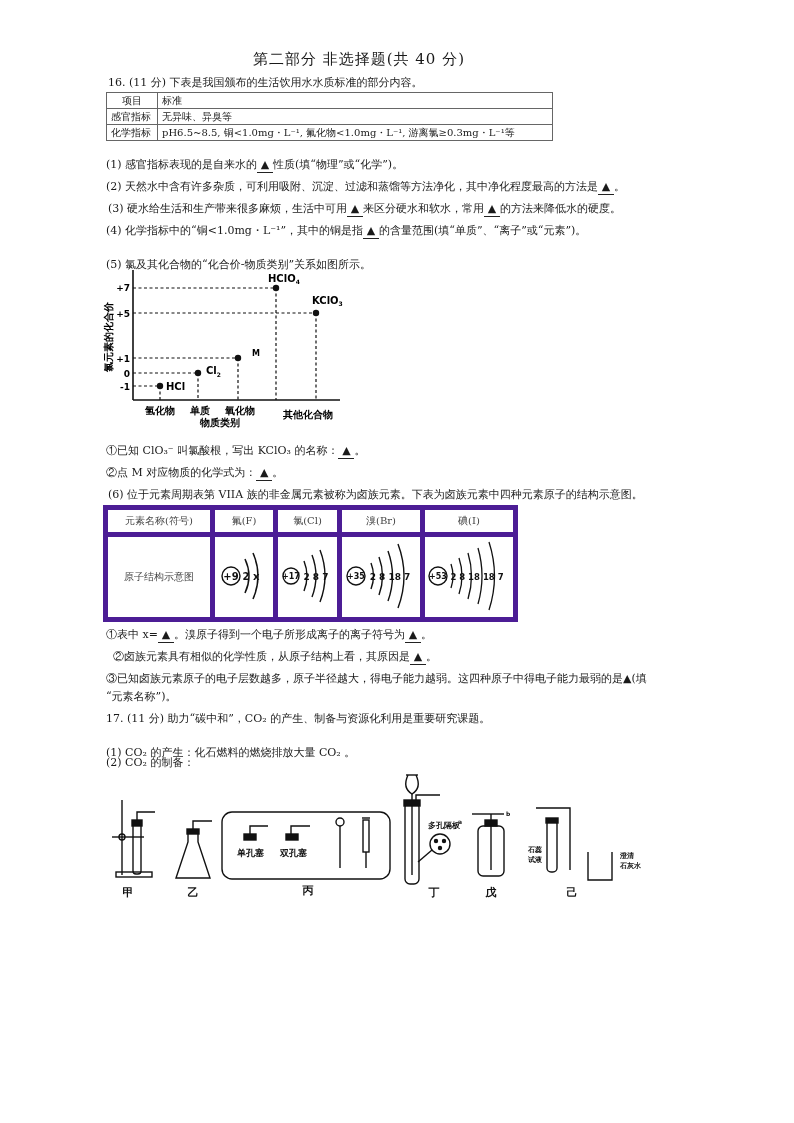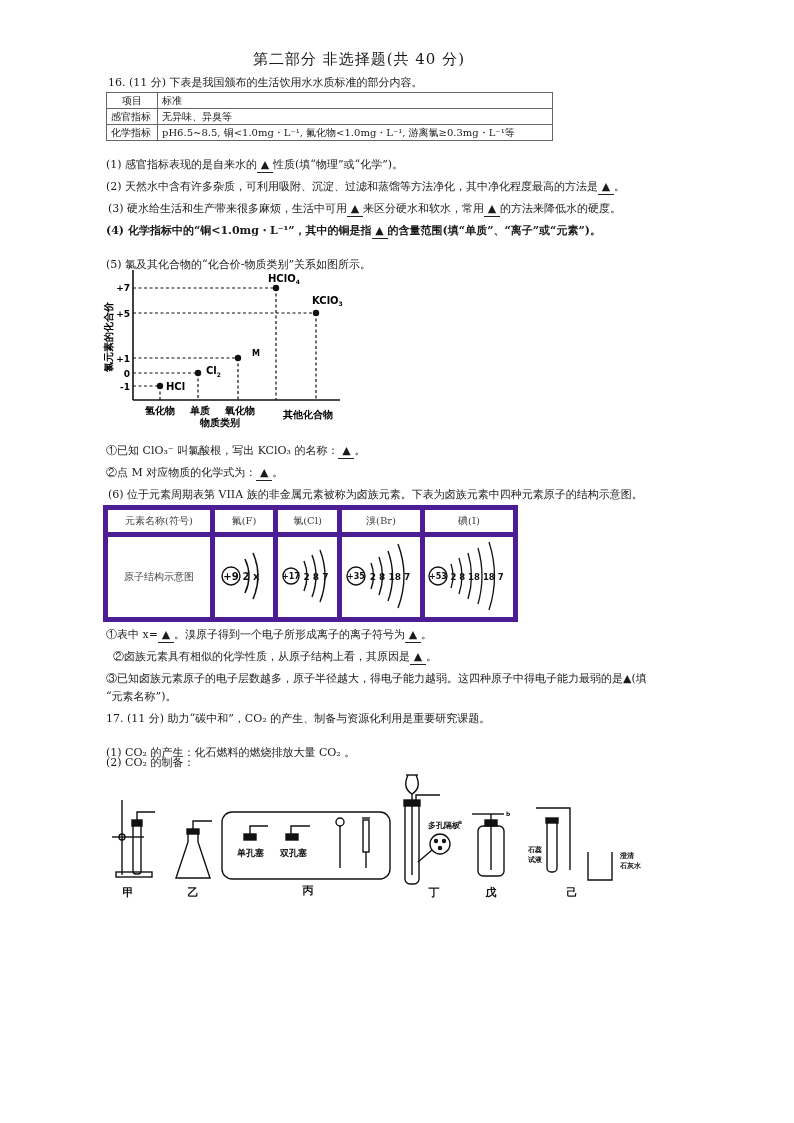--- a/index.html
+++ b/index.html
@@ -44,21 +44,21 @@
 </div>
 
 <div class="abs line" style="left:106px; top:180px;">
   <span>(2) 天然水中含有许多杂质，可利用吸附、沉淀、过滤和蒸馏等方法净化，其中净化程度最高的方法是</span><span class="blank">▲</span><span>。</span>
 </div>
 
 <div class="abs line" style="left:108px; top:202px;">
   <span>(3) 硬水给生活和生产带来很多麻烦，生活中可用</span><span class="blank">▲</span><span>来区分硬水和软水，常用</span><span class="blank">▲</span><span>的方法来降低水的硬度。</span>
 </div>
 
-<div class="abs line" style="left:106px; top:224px;font-weight:bold;">
+<div class="abs line" style="left:106px; top:224px;">
   <span>(4) 化学指标中的“铜&lt;1.0mg・L⁻¹”，其中的铜是指</span><span class="blank">▲</span><span>的含量范围(填“单质”、“离子”或“元素”)。</span>
 </div>
 
 <div class="abs line" style="left:106px; top:258px;">(5) 氯及其化合物的“化合价-物质类别”关系如图所示。</div>
 
 <svg class="abs chart-svg" style="left:100px; top:262px;" width="260" height="170" viewBox="0 0 260 170">
 
   <line x1="33" y1="8" x2="33" y2="138" stroke="#111" stroke-width="1.6"></line>
   <line x1="33" y1="138" x2="240" y2="138" stroke="#111" stroke-width="1.6"></line>
 

